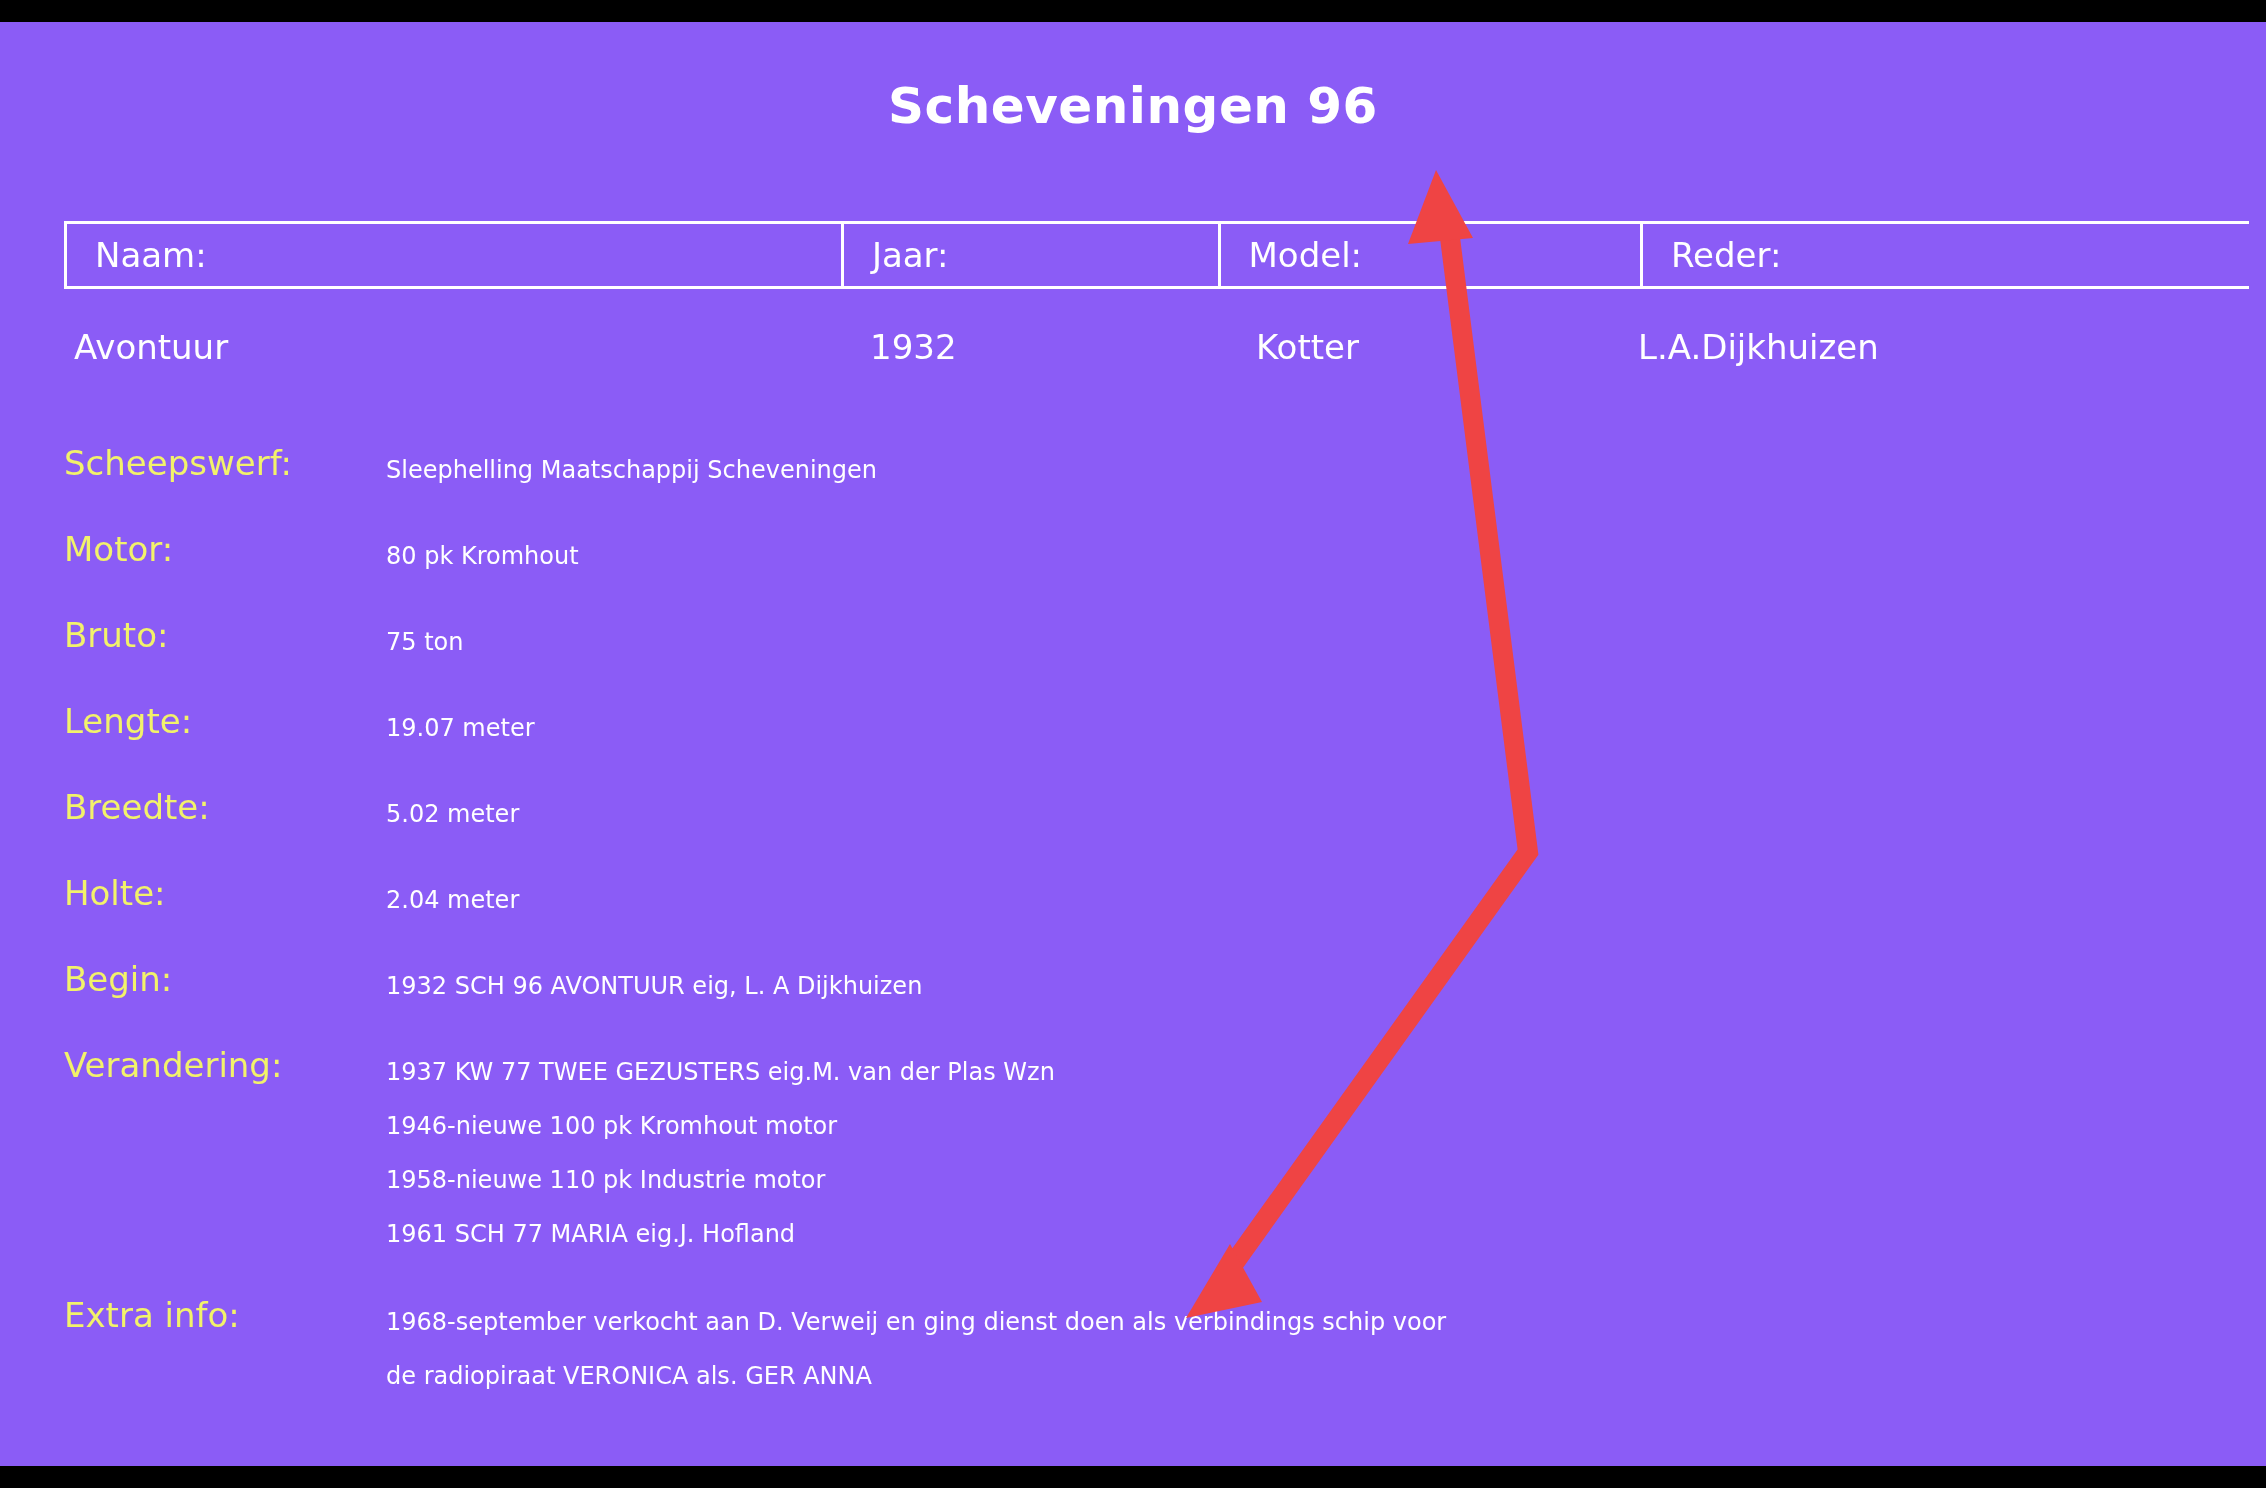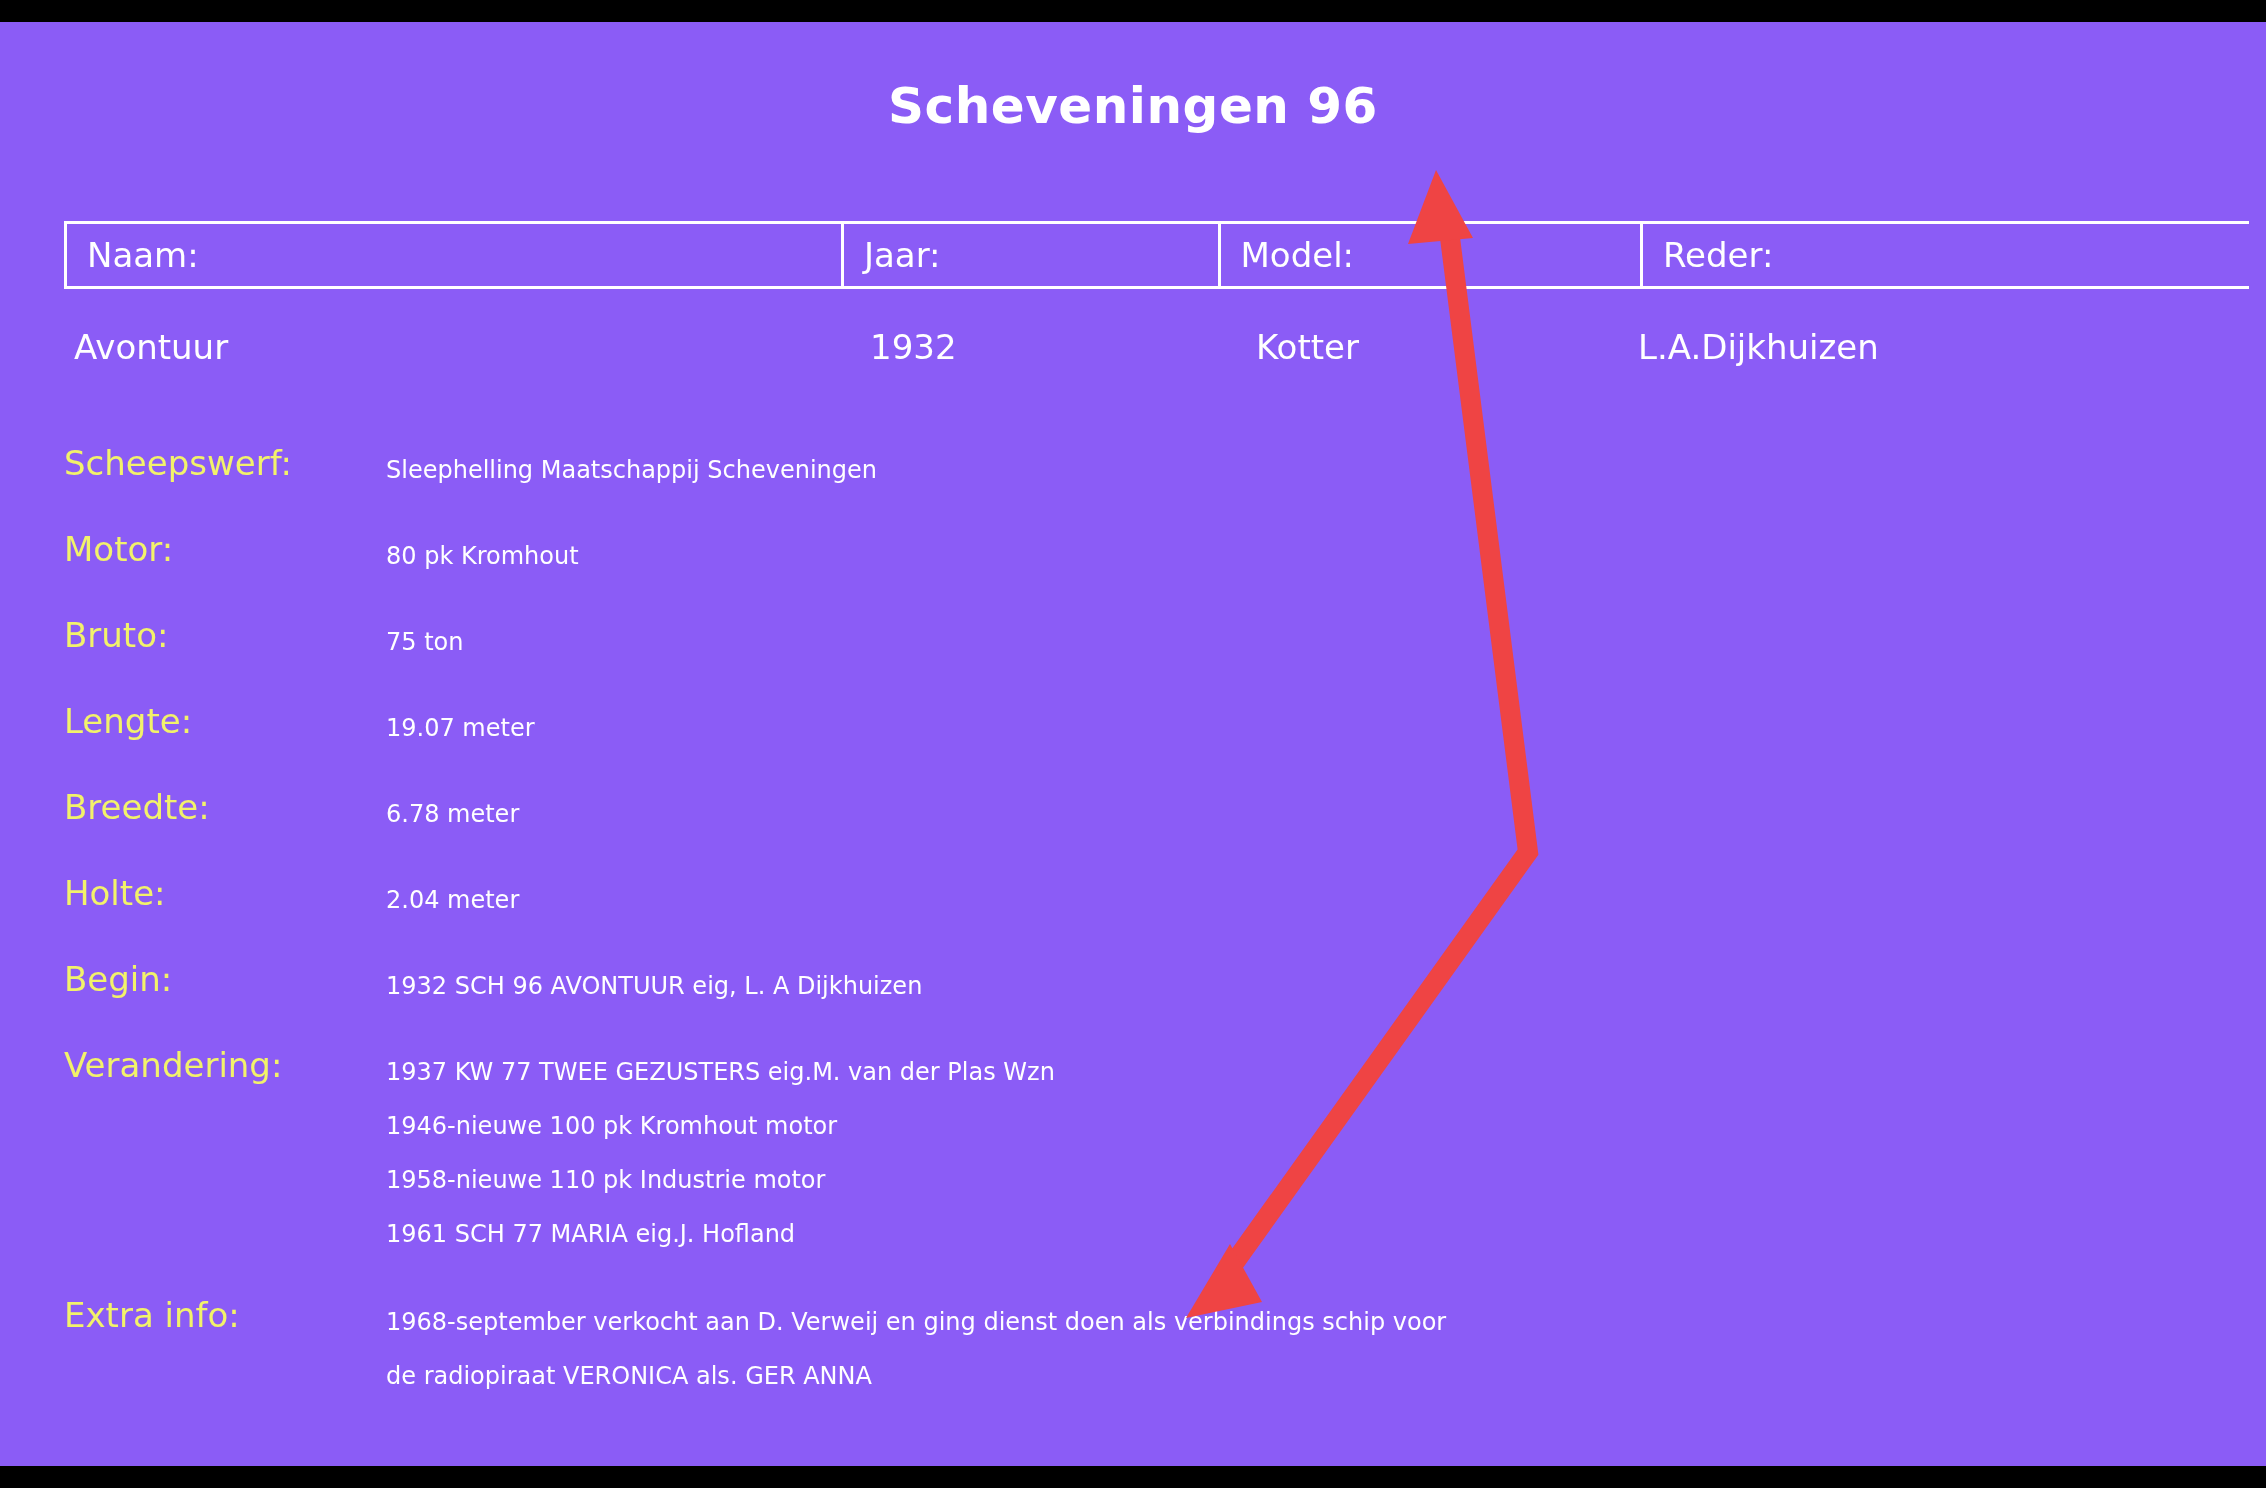--- a/index.html
+++ b/index.html
@@ -45,21 +45,21 @@
     box-sizing: border-box;
     display: flex;
   }
   .hdr-cell {
     box-sizing: border-box;
     border-left: 3px solid #ffffff;
     color: #ffffff;
     font-size: 34px;
     display: flex;
     align-items: center;
-    padding-left: 20px;
+    padding-left: 28px;
   }
   .hdr-cell.c0 { width: 795px; }
   .hdr-cell.c1 { width: 385px; }
   .hdr-cell.c2 { width: 432px; }
   .hdr-cell.c3 { width: 623px; border-right: 0; }
 
   .val-row {
     position: absolute;
     top: 305px;
     left: 64px;
@@ -165,21 +165,21 @@
     <div class="field-row">
       <div class="field-label">Lengte:</div>
       <div class="field-value">
         <span class="line">19.07 meter</span>
       </div>
     </div>
 
     <div class="field-row">
       <div class="field-label">Breedte:</div>
       <div class="field-value">
-        <span class="line">6.78 meter</span>
+        <span class="line">5.02 meter</span>
       </div>
     </div>
 
     <div class="field-row">
       <div class="field-label">Holte:</div>
       <div class="field-value">
         <span class="line">2.04 meter</span>
       </div>
     </div>
 

